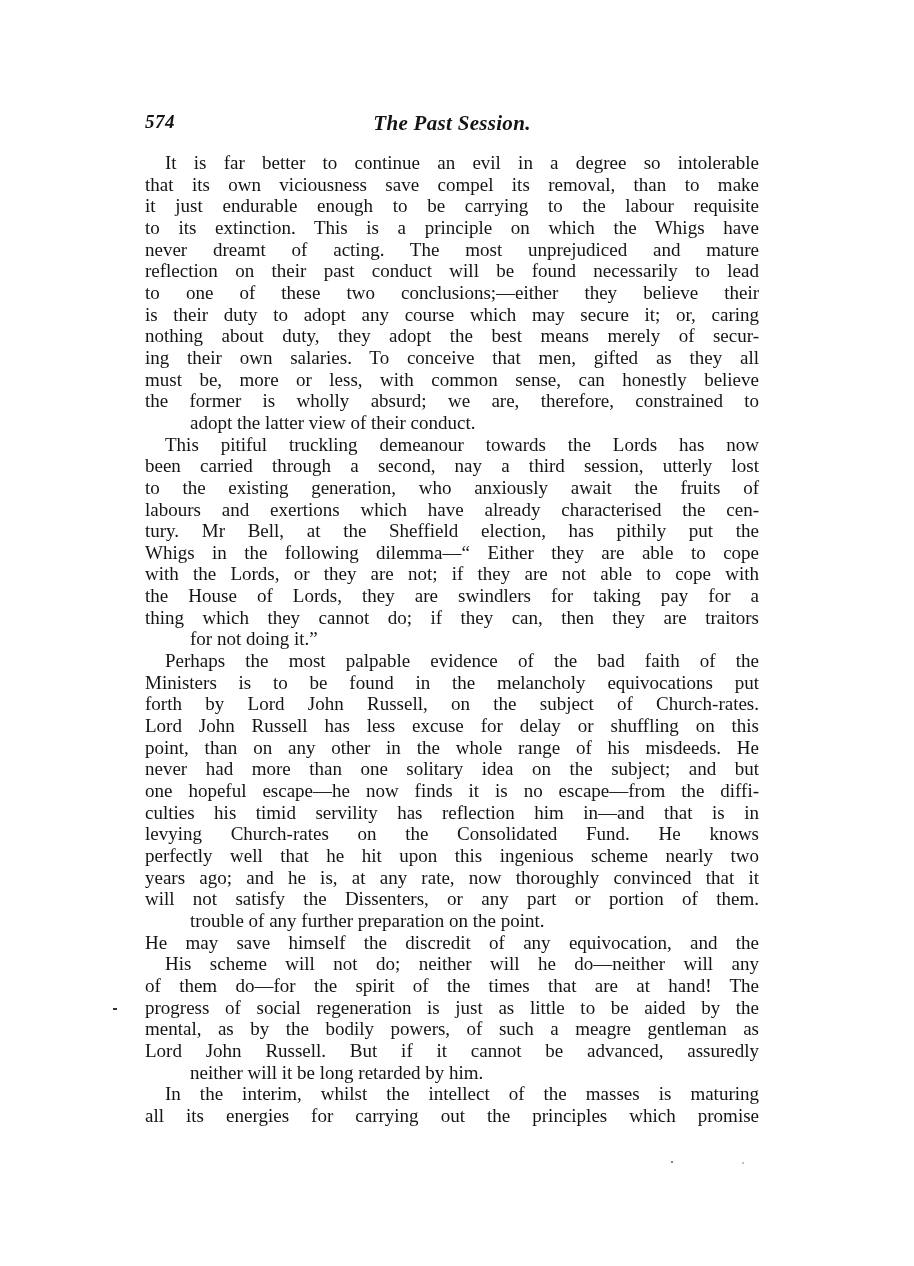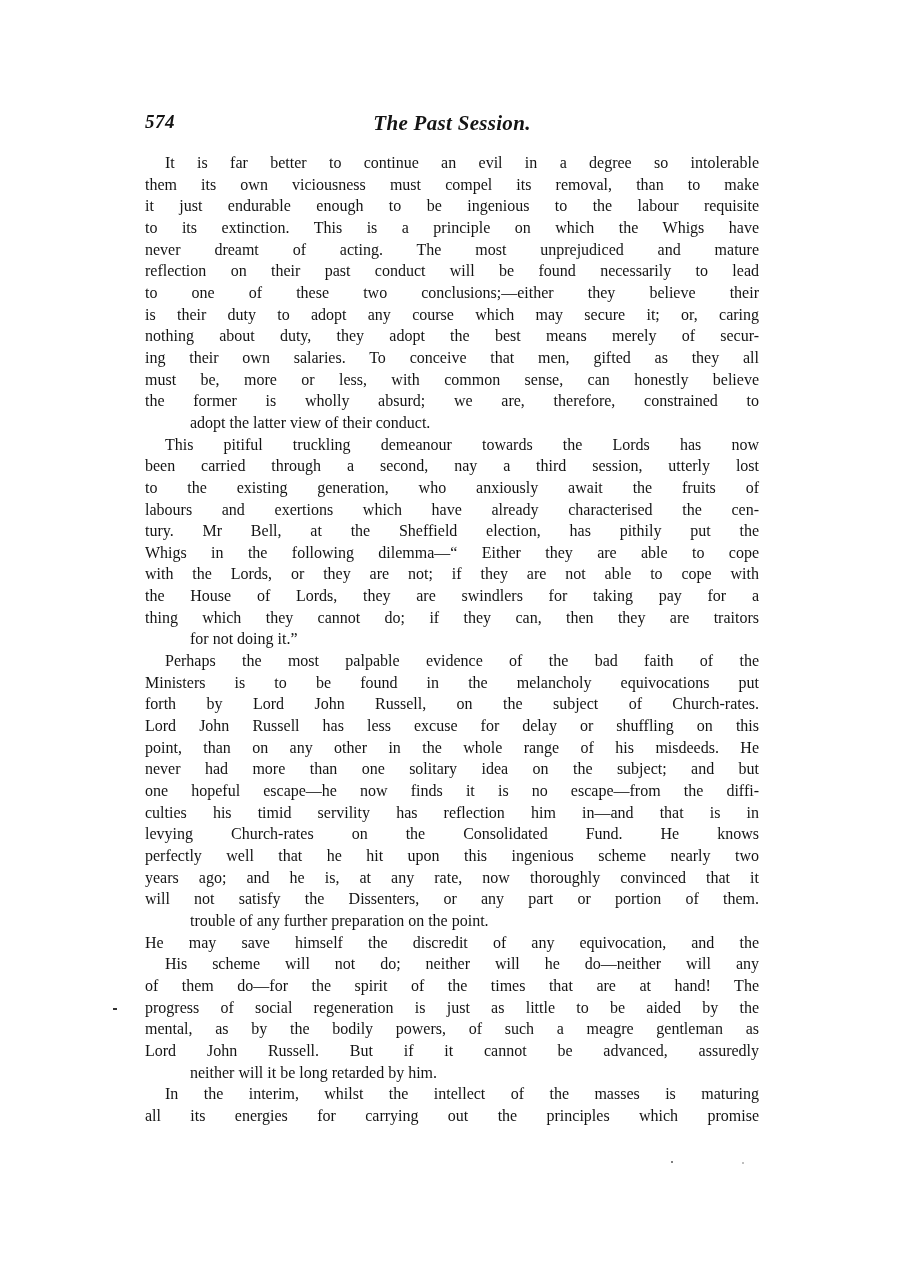--- a/index.html
+++ b/index.html
@@ -51,21 +51,21 @@
     .body-text {
       position: absolute;
       top: 152px;
       left: 145px;
       width: 614px;
     }
     .line {
       display: block;
       height: 21.67px;
       line-height: 21.67px;
-      font-size: 16px;
+      font-size: 19px;
       white-space: nowrap;
       text-align: justify;
       text-align-last: justify;
       overflow: visible;
     }
     .line.last {
       text-align-last: left;
       margin-left: 45px;
     }
     .line.indent {
@@ -92,22 +92,22 @@
 
 <div class="page">
 
   <div class="running-head">
     <span class="page-number">574</span>
     <span class="running-title">The Past Session.</span>
   </div>
 
   <div class="body-text" id="body-text">
       <span class="line indent">It is far better to continue an evil in a degree so intolerable</span>
-      <span class="line">them its own viciousness must compel its removal, than to make</span>
-      <span class="line">it just endurable enough to be ingenious to the labour requisite</span>
+      <span class="line">that its own viciousness save compel its removal, than to make</span>
+      <span class="line">it just endurable enough to be carrying to the labour requisite</span>
       <span class="line">to its extinction.  This is a principle on which the Whigs have</span>
       <span class="line">never dreamt of acting.  The most unprejudiced and mature</span>
       <span class="line">reflection on their past conduct will be found necessarily to lead</span>
       <span class="line">to one of these two conclusions;—either they believe their</span>
       <span class="line">is their duty to adopt any course which may secure it; or, caring</span>
       <span class="line">nothing about duty, they adopt the best means merely of secur-</span>
       <span class="line">ing their own salaries.  To conceive that men, gifted as they all</span>
       <span class="line">must be, more or less, with common sense, can honestly believe</span>
       <span class="line">the former is wholly absurd; we are, therefore, constrained to</span>
       <span class="line last">adopt the latter view of their conduct.</span>

